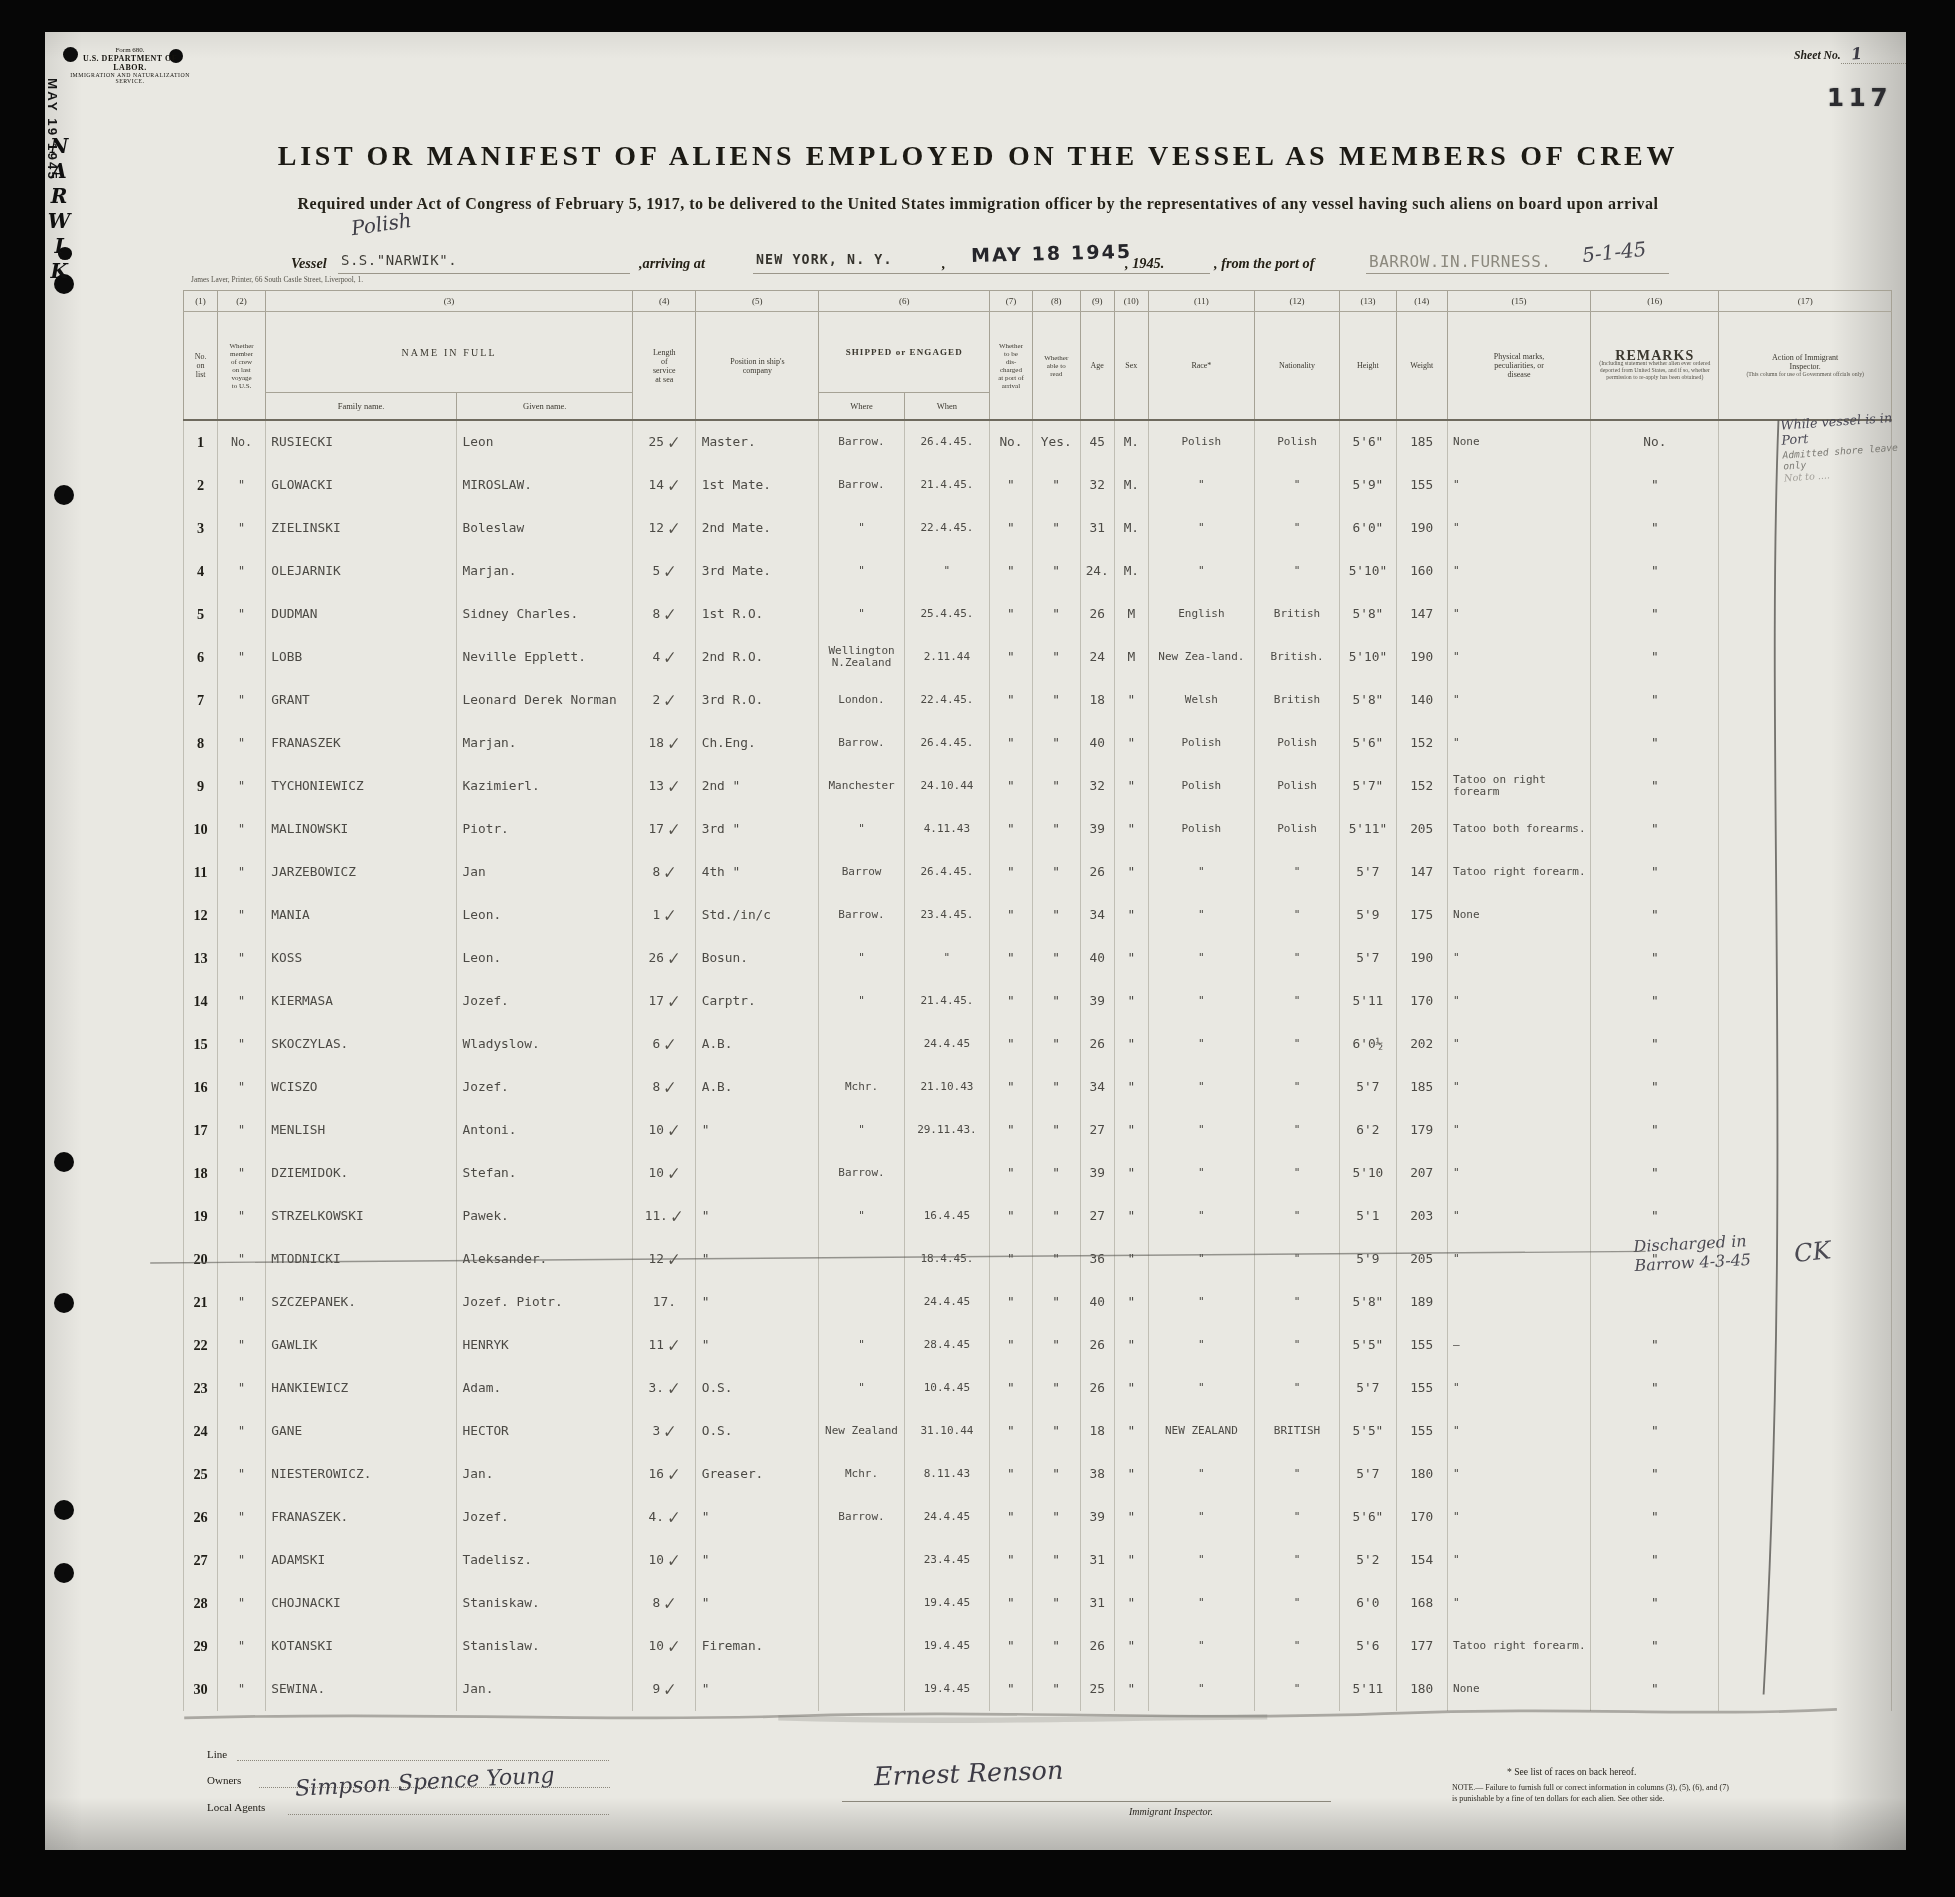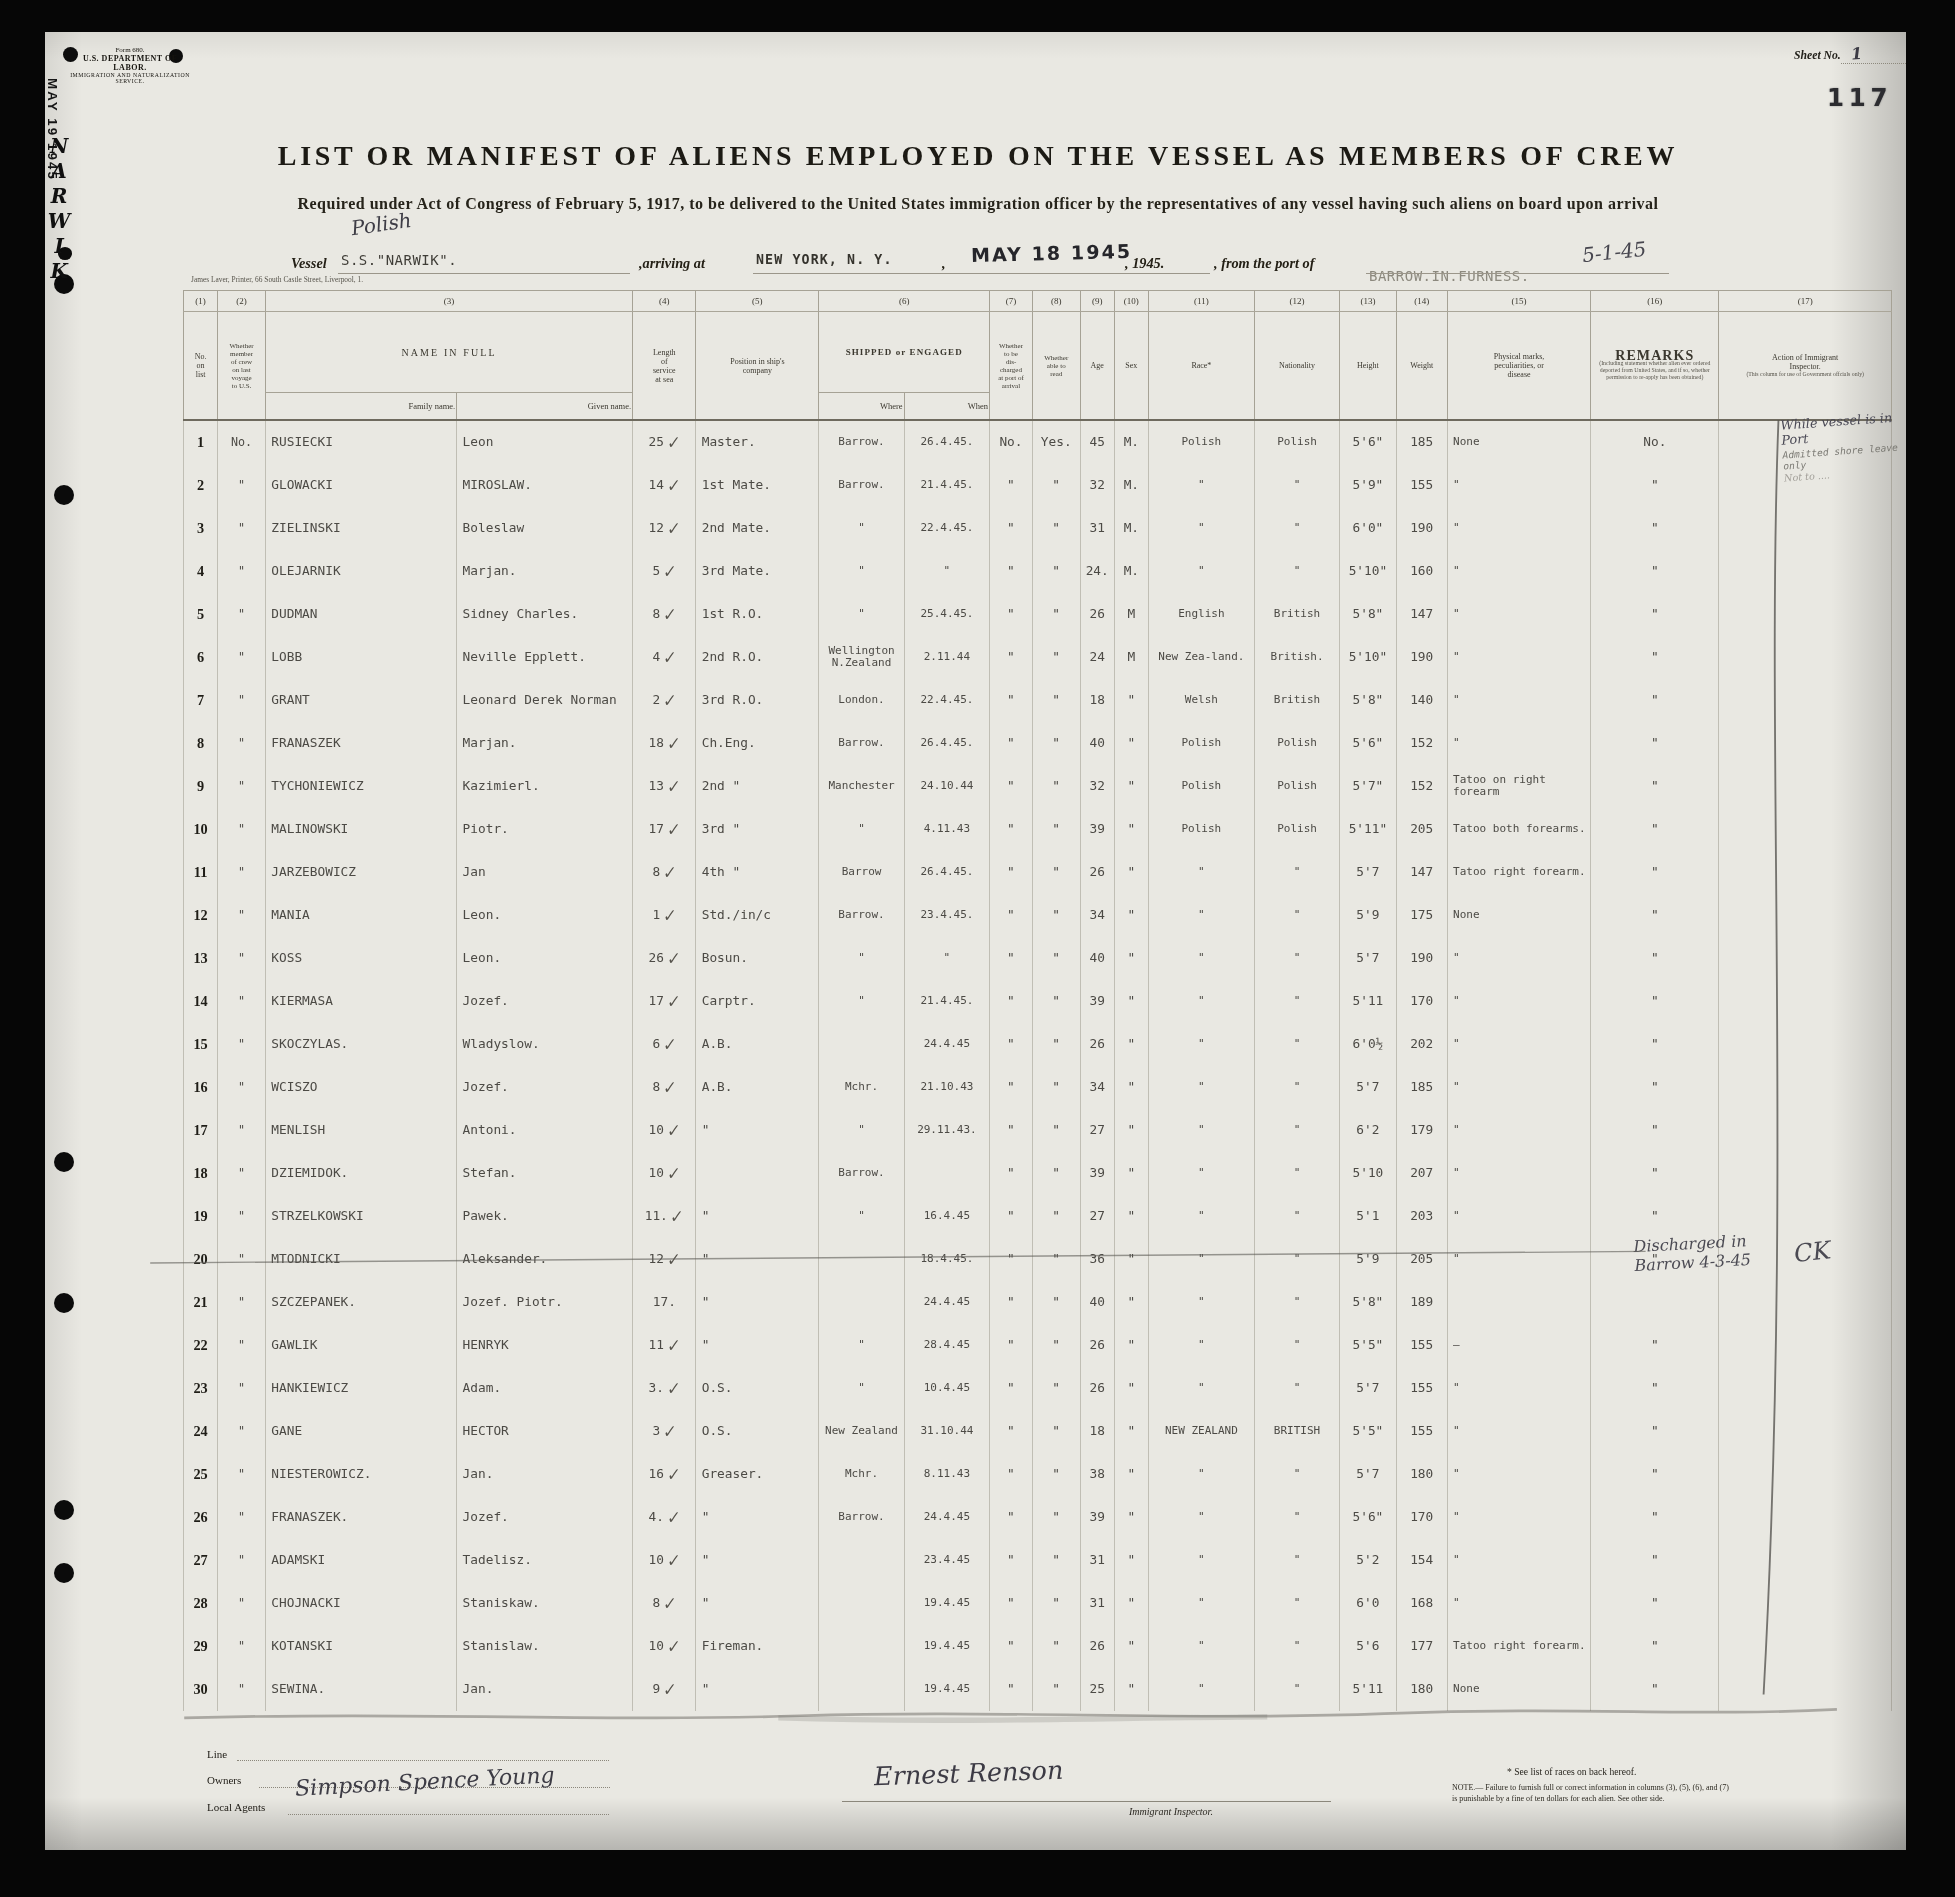--- a/index.html
+++ b/index.html
@@ -45,33 +45,33 @@
   .doc-sub{margin-top:23px;font-weight:bold;font-size:16px;letter-spacing:0.5px;color:#26231a;}
   .doc-sub2{font-weight:bold;font-size:12.2px;letter-spacing:0.5px;color:#26231a;}
 
   .polish-note{left:306px;top:180px;font-size:20px;transform:rotate(-8deg);color:#3e3d46;}
 
   .vl{position:absolute;font-style:italic;font-weight:bold;font-size:14.3px;color:#242016;}
   .vessel-name{left:296px;top:220px;font-size:14px;color:#3f3d37;letter-spacing:0.5px;}
   .arrival-port{left:711px;top:220px;font-size:13.3px;font-weight:bold;letter-spacing:1.1px;color:#35332d;}
   .date-stamp{left:926px;top:210px;font-family:"DejaVu Sans",sans-serif;font-weight:bold;font-size:19px;
     letter-spacing:2.1px;color:#26262b;transform:rotate(-1.5deg);}
-  .departure-port{left:1324px;top:236px;font-size:14px;letter-spacing:0.5px;color:#8c897e;text-align:center;}
+  .departure-port{left:1324px;top:220px;font-size:16px;letter-spacing:0.5px;color:#8c897e;text-align:center;}
   .hand-date{left:1537px;top:208px;font-size:20px;transform:rotate(-6deg);color:#47464f;}
   .uline{position:absolute;height:0;border-bottom:1.1px solid #9b968a;}
   .printer-note{left:146px;top:243px;font-size:7.4px;color:#56534b;}
 
   
   table.manifest{position:absolute;left:138px;top:258px;width:1709px;border-collapse:collapse;
     table-layout:fixed;}
   .manifest thead td{border:0.5px solid #a6a295;font-size:8px;line-height:9px;color:#3b382f;
     text-align:center;vertical-align:middle;padding:1.1px;}
   .manifest tr.nums td{font-size:9px;height:18px;border-bottom:0.5px solid #aaa699;}
   .manifest td.h-label{height:78px;}
-  .manifest tr.subs td{height:23.4px;font-size:8.5px;text-align:right;}
+  .manifest tr.subs td{height:23.4px;font-size:8.5px;}
   .manifest .name-full{font-weight:normal;font-size:10px;letter-spacing:2.1px;}
   .manifest .shipped{font-weight:bold;font-size:9px;letter-spacing:1.1px;}
   .manifest .rem-title{font-weight:bold;font-size:14px;letter-spacing:1.1px;}
   .manifest tbody{border-top:2.1px double #6e6a5e;}
   .manifest tbody td{height:43px;border-left:0.5px solid rgba(125,120,105,.38);
     border-right:0.5px solid rgba(125,120,105,.38);
     font-family:"DejaVu Sans Mono",monospace;font-size:12.8px;line-height:14.3px;color:#4c4a45;
     text-align:center;vertical-align:middle;padding:0 2.7px;overflow:hidden;}
   .manifest tbody td.c-no{font-family:"Liberation Serif",serif;font-weight:bold;font-size:14.3px;color:#1f1d17;}
   .manifest tbody td.c-member{font-size:11.7px;}

